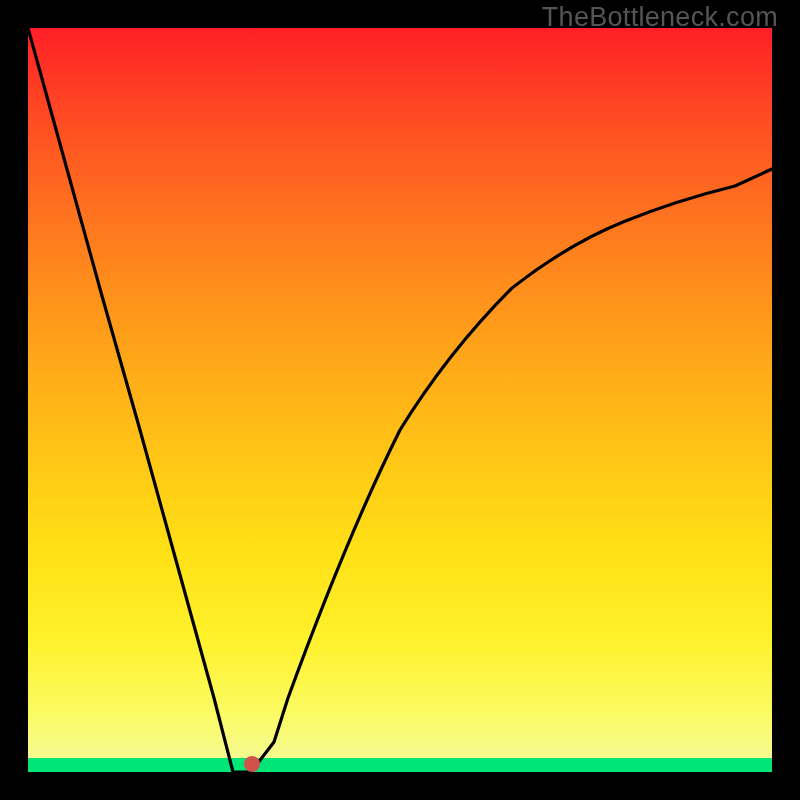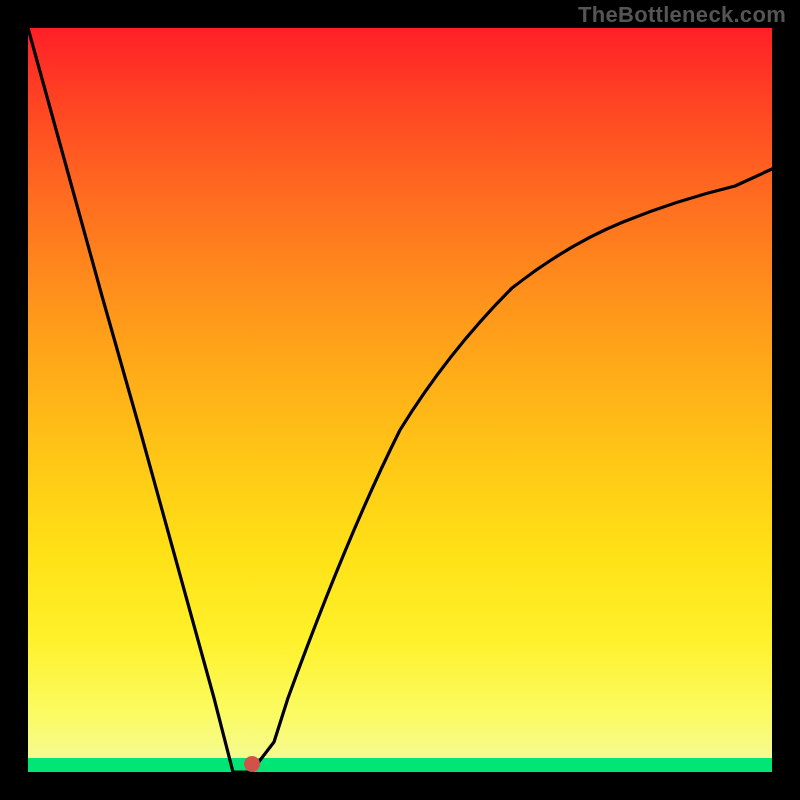--- a/index.html
+++ b/index.html
@@ -13,24 +13,24 @@
   }
   .frame {
     position: relative;
     width: 800px;
     height: 800px;
     background: #000;
   }
   .watermark {
     position: absolute;
     top: 2px;
-    right: 14px;
+    right: 22px;
     color: #555;
-    font-size: 22px;
-    font-weight: 700;
+    font-size: 27px;
+    font-weight: 400;
     letter-spacing: 0.3px;
     user-select: none;
   }
   .plot {
     position: absolute;
     left: 28px;
     top: 28px;
     width: 744px;
     height: 744px;
     

